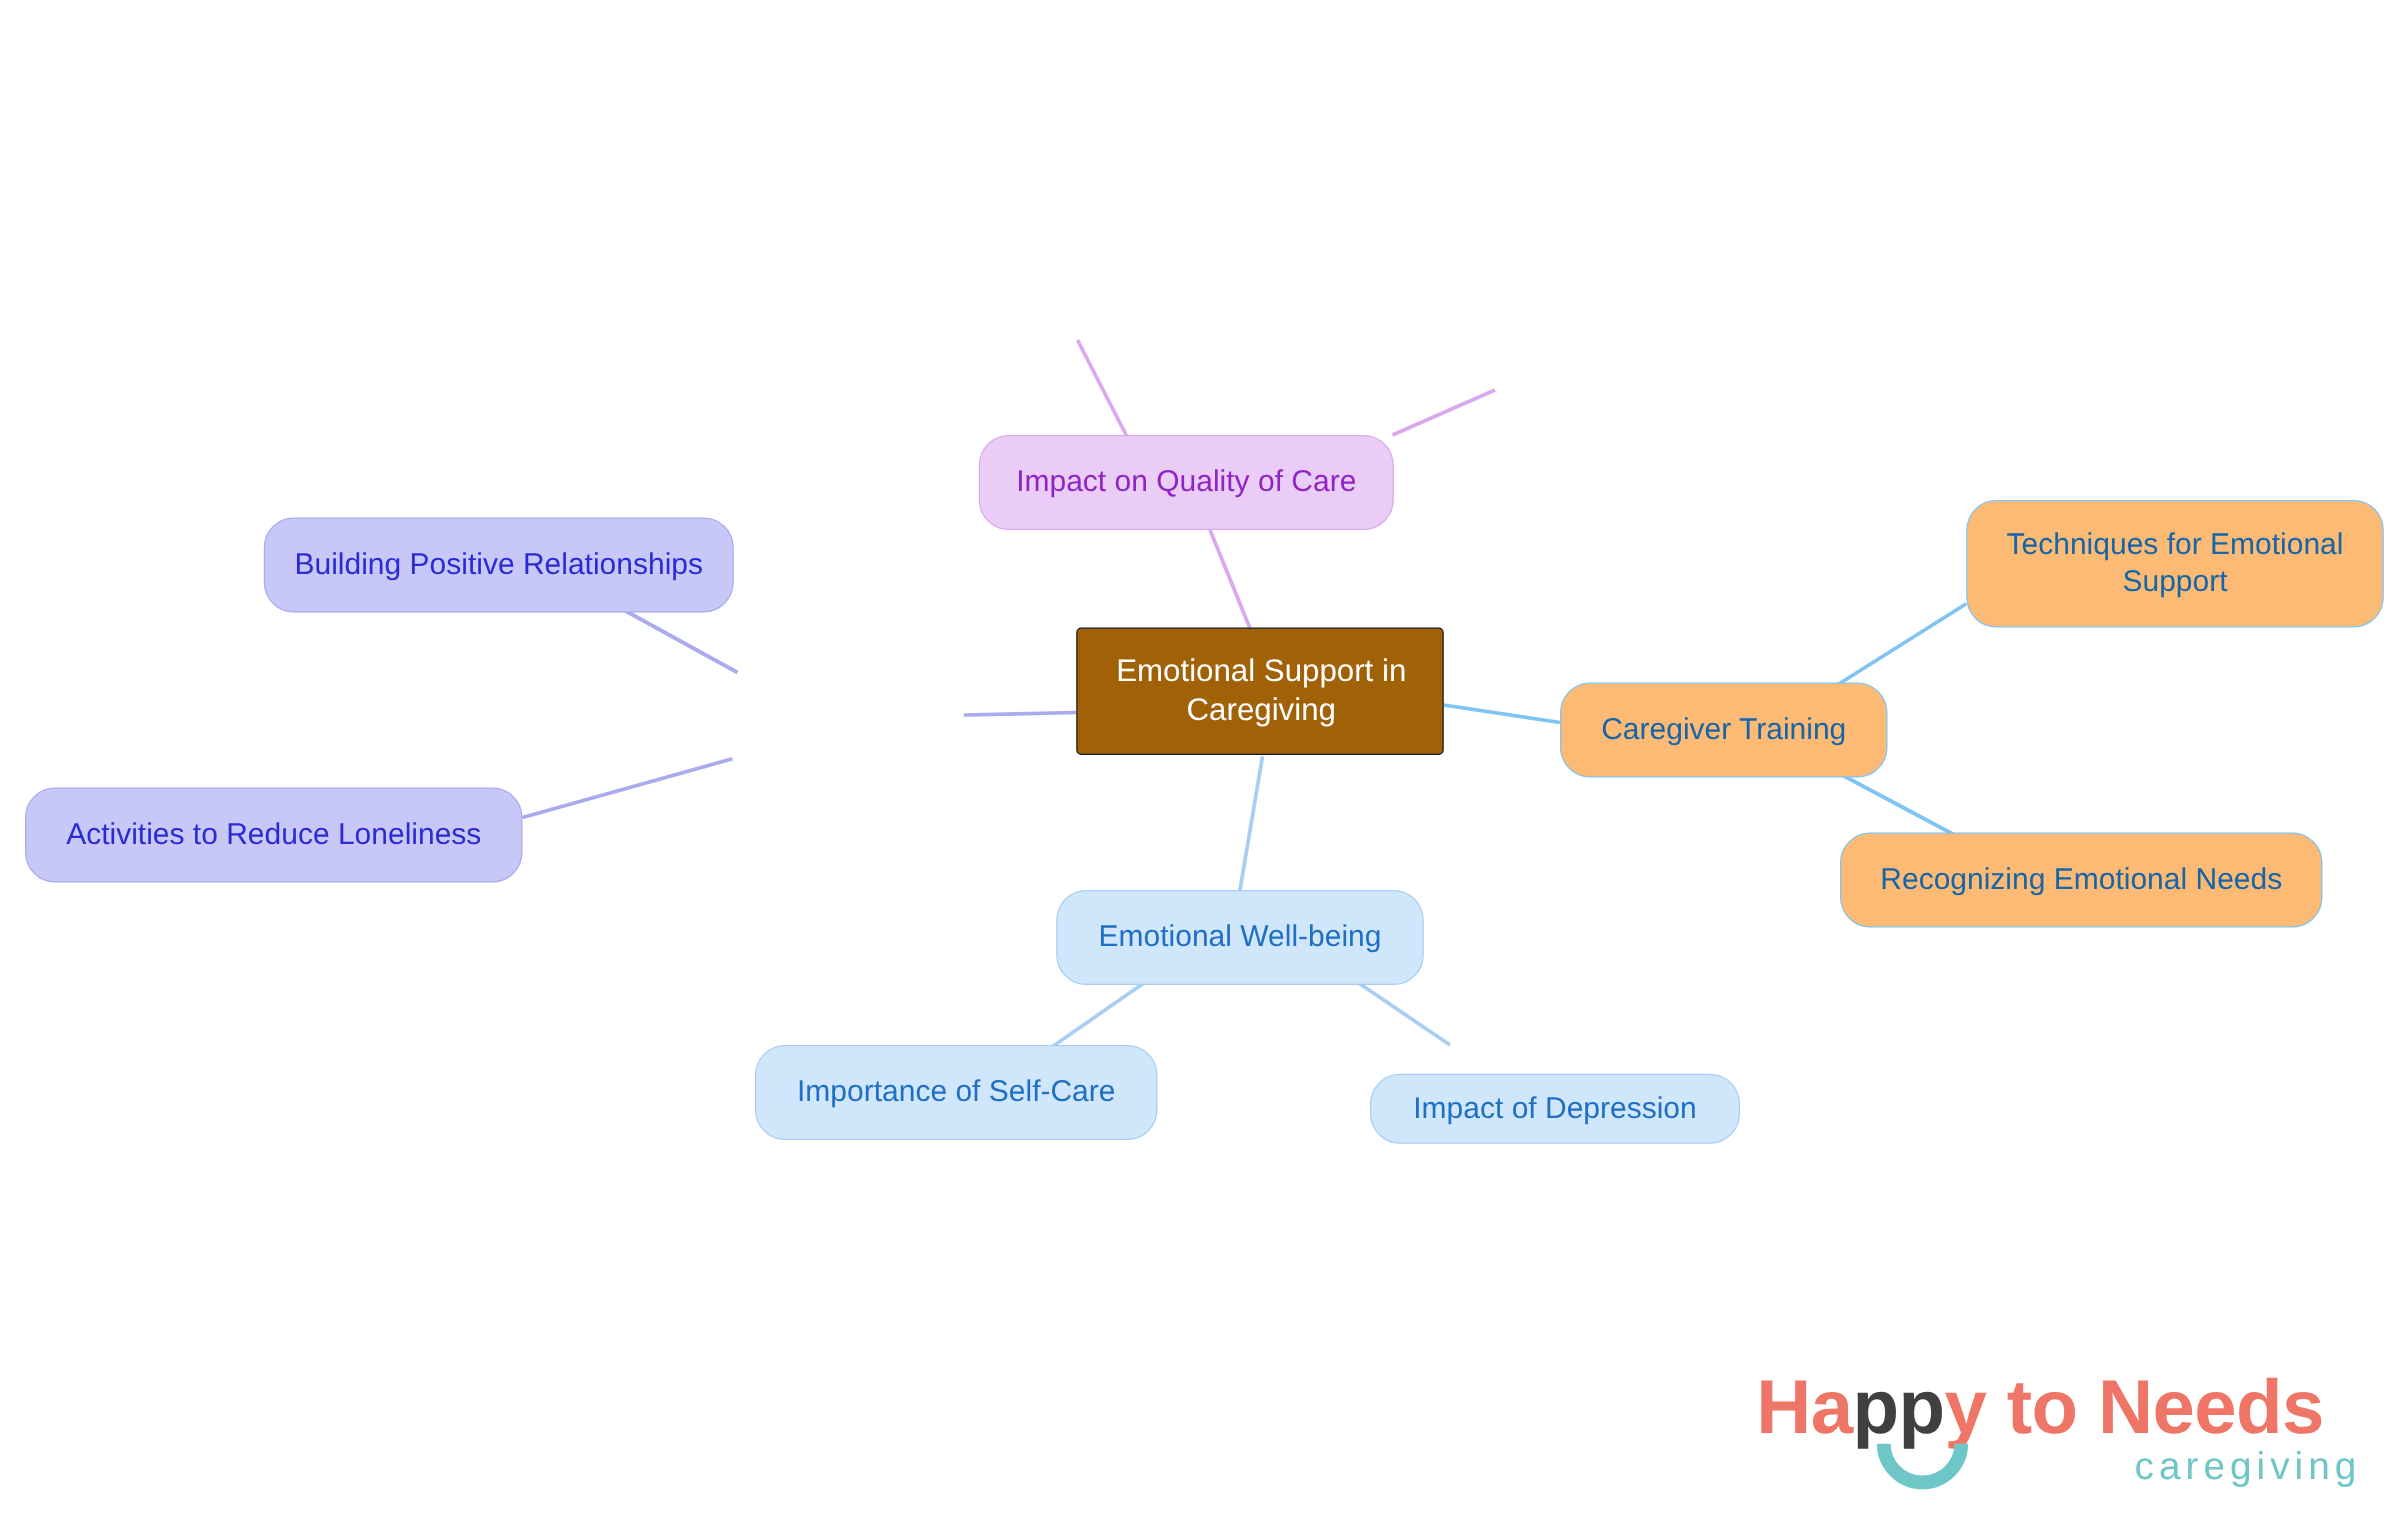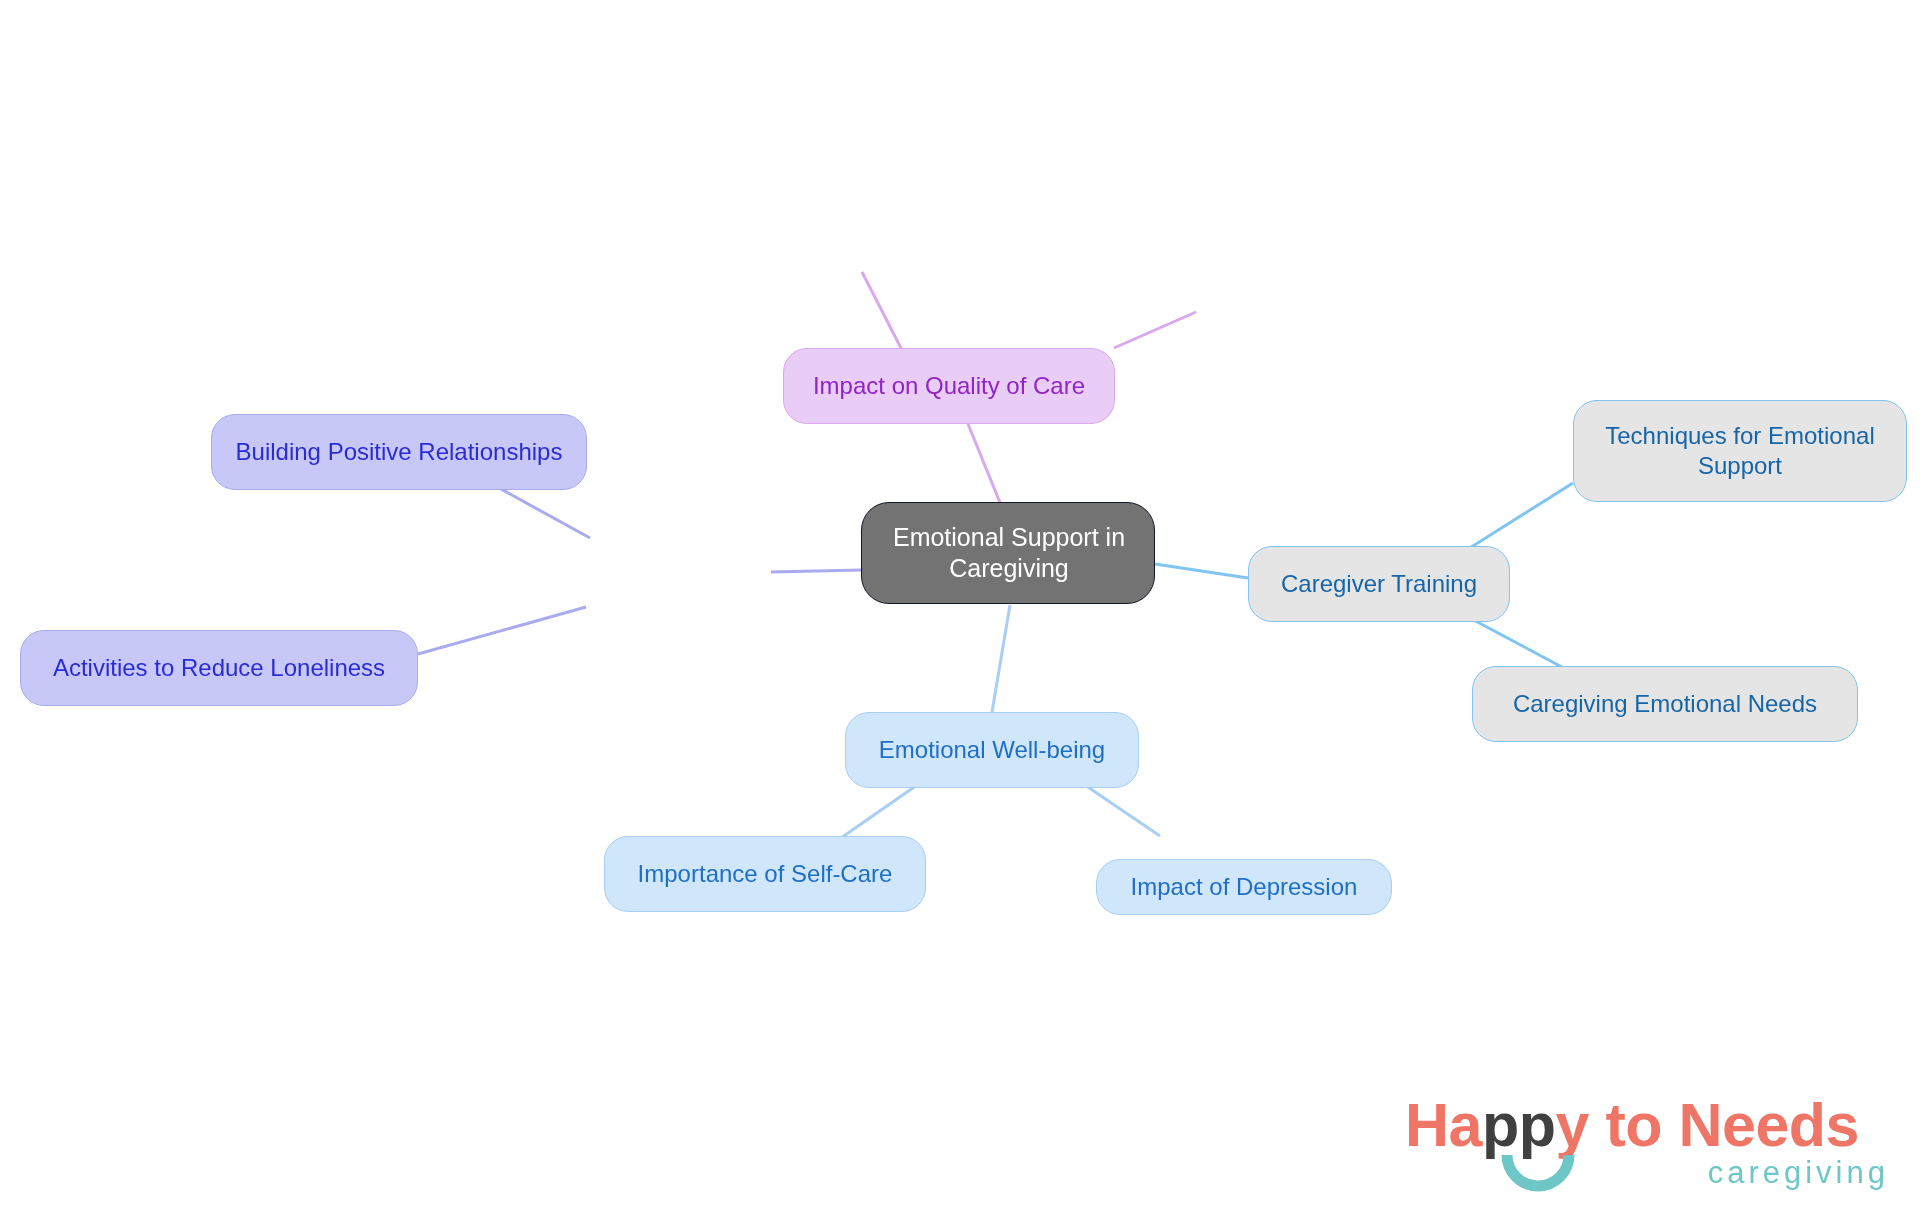--- a/index.html
+++ b/index.html
@@ -40,44 +40,44 @@
     justify-content: center;
     text-align: center;
     border-radius: 24px;
     border: 1px solid transparent;
     line-height: 1.25;
     padding: 8px 18px;
     white-space: pre-line;
   }
 
   .node-root {
-    background: #737373;
+    background: #a16207;
     border-color: #111827;
     color: #ffffff;
-    border-radius: 28px;
+    border-radius: 4px;
     font-size: 25px;
     padding-left: 20px;
   }
 
   .node-purple {
     background: #e9cdf6;
     border-color: #d9a8ee;
     color: #9024c4;
     font-size: 24px;
   }
 
   .node-violet {
     background: #c7c8f8;
     border-color: #a9abee;
     color: #2b2bd4;
     font-size: 24px;
   }
 
   .node-blue {
-    background: #e5e5e5;
+    background: #fdba74;
     border-color: #7fc4f2;
     color: #1565a8;
     font-size: 24px;
   }
 
   .node-lightblue {
     background: #cfe6fb;
     border-color: #a9cef3;
     color: #1f6fc4;
     font-size: 24px;
@@ -158,21 +158,21 @@
 
   <div class="node node-violet" style="left:211px; top:414px; width:376px; height:76px;">Building Positive Relationships</div>
 
   <div class="node node-violet" style="left:20px; top:630px; width:398px; height:76px;">Activities to Reduce Loneliness</div>
 
   <div class="node node-blue" style="left:1248px; top:546px; width:262px; height:76px;">Caregiver Training</div>
 
   <div class="node node-blue" style="left:1573px; top:400px; width:334px; height:102px;">Techniques for Emotional
 Support</div>
 
-  <div class="node node-blue" style="left:1472px; top:666px; width:386px; height:76px;">Caregiving Emotional Needs</div>
+  <div class="node node-blue" style="left:1472px; top:666px; width:386px; height:76px;">Recognizing Emotional Needs</div>
 
   <div class="node node-lightblue" style="left:845px; top:712px; width:294px; height:76px;">Emotional Well-being</div>
 
   <div class="node node-lightblue" style="left:604px; top:836px; width:322px; height:76px;">Importance of Self-Care</div>
 
   <div class="node node-lightblue" style="left:1096px; top:832px; width:296px; height:56px;margin-top:27px;">Impact of Depression</div>
 
   <div id="logo">
     <div class="logo-main"><span class="logo-coral">Ha</span><span class="logo-teal">pp</span><span class="logo-coral">y</span><span class="logo-coral"> to Needs</span></div>
     <svg id="logo-smile" viewBox="0 0 74 44">

